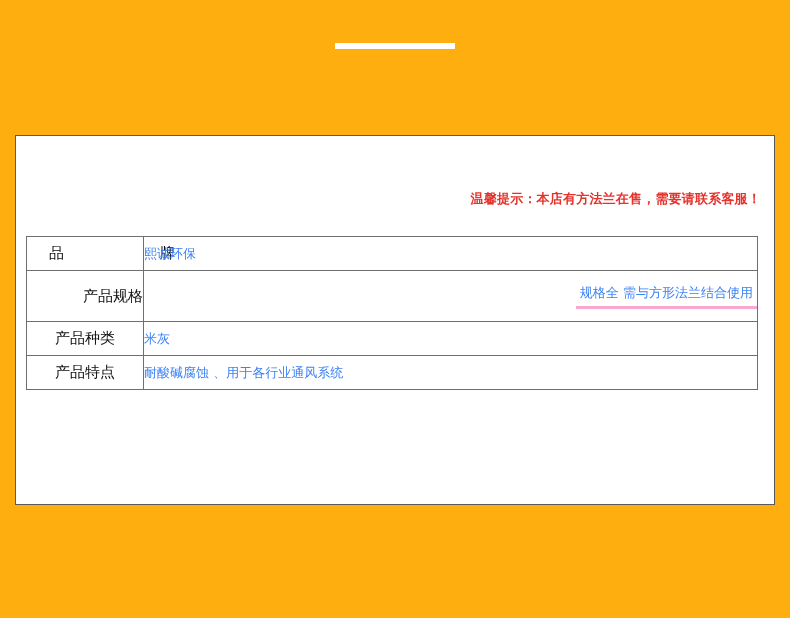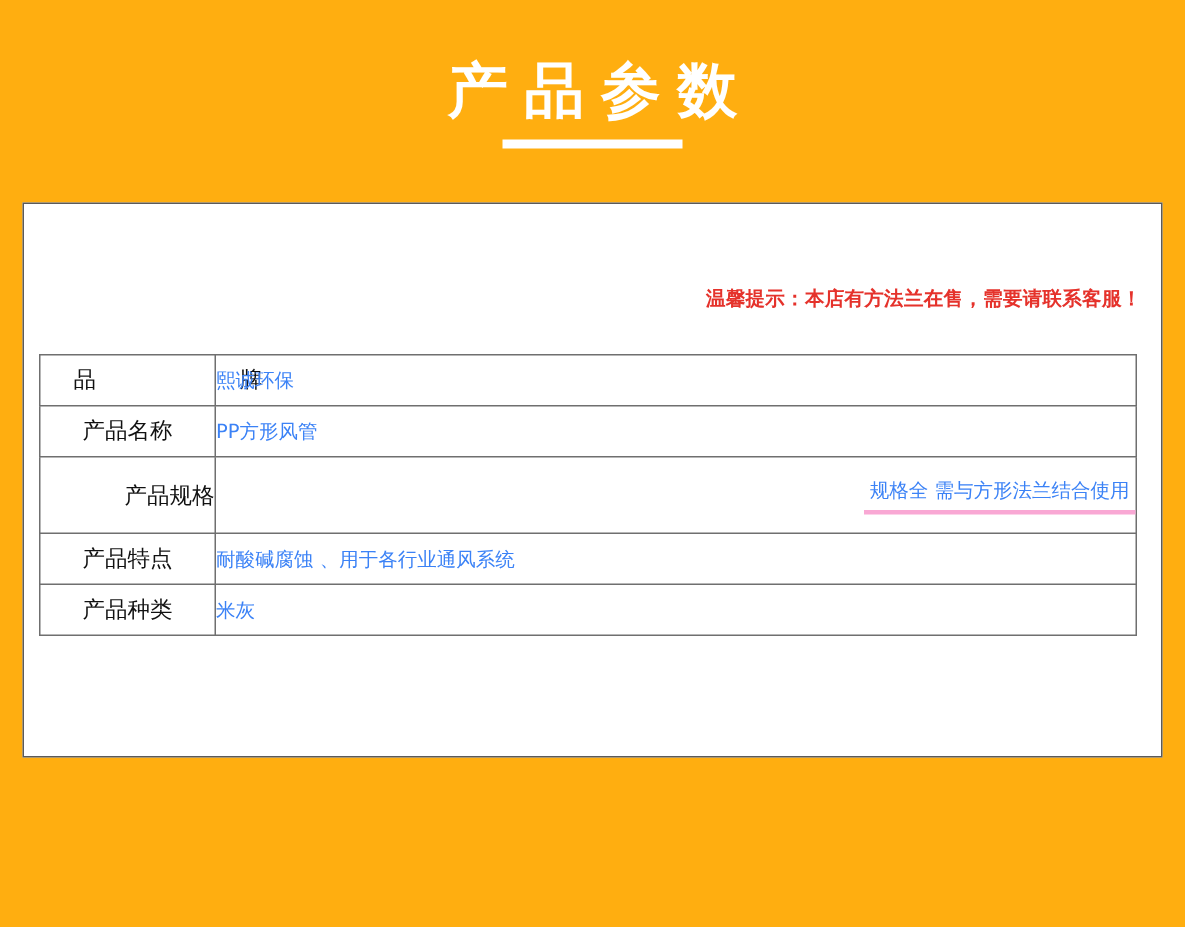--- a/index.html
+++ b/index.html
@@ -114,68 +114,59 @@
     border-bottom: 3px solid #f9a8d4;
     padding-bottom: 4px;
     padding-left: 4px;
     padding-right: 4px;
   }
 </style>
 </head>
 <body>
 
 <div class="header">
-  <div class="header-title">产品参数</div>
   <div class="header-rule"></div>
 </div>
 
 <div class="panel">
 
   <div class="notice-row">
     <span class="notice-text">温馨提示：本店有方法兰在售，需要请联系客服！</span>
   </div>
 
   <table class="spec-table">
     <tbody>
       <tr class="row-std">
         <td class="cell-label spaced">
           <span class="lbl-inner">品　　牌</span>
         </td>
         <td class="cell-value">
           <span>熙诚环保</span>
         </td>
       </tr>
-      <tr class="row-std">
-        <td class="cell-label">
-          <span class="lbl-inner">产品名称</span>
-        </td>
-        <td class="cell-value">
-          <span>PP方形风管</span>
-        </td>
-      </tr>
       <tr class="row-tall">
         <td class="cell-label">
           <span class="lbl-inner">产品规格</span>
         </td>
         <td class="cell-value">
           <span class="val-underline">规格全 需与方形法兰结合使用</span>
         </td>
       </tr>
       <tr class="row-std">
         <td class="cell-label">
+          <span class="lbl-inner">产品种类</span>
+        </td>
+        <td class="cell-value">
+          <span>米灰</span>
+        </td>
+      </tr>
+      <tr class="row-std">
+        <td class="cell-label">
           <span class="lbl-inner">产品特点</span>
         </td>
         <td class="cell-value">
           <span>耐酸碱腐蚀 、用于各行业通风系统</span>
-        </td>
-      </tr>
-      <tr class="row-std">
-        <td class="cell-label">
-          <span class="lbl-inner">产品种类</span>
-        </td>
-        <td class="cell-value">
-          <span>米灰</span>
         </td>
       </tr>
     </tbody>
   </table>
 
 </div>
 
 </body></html>

